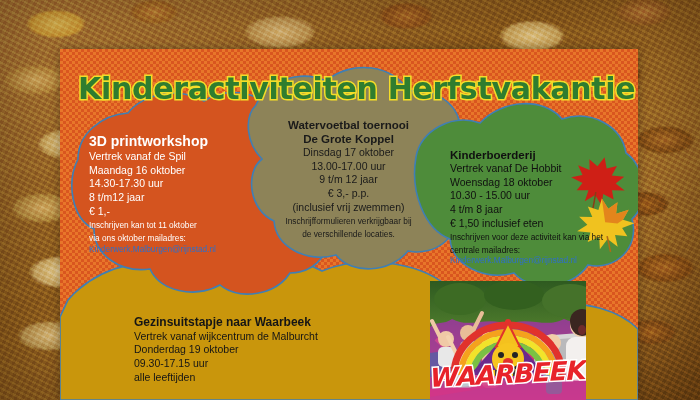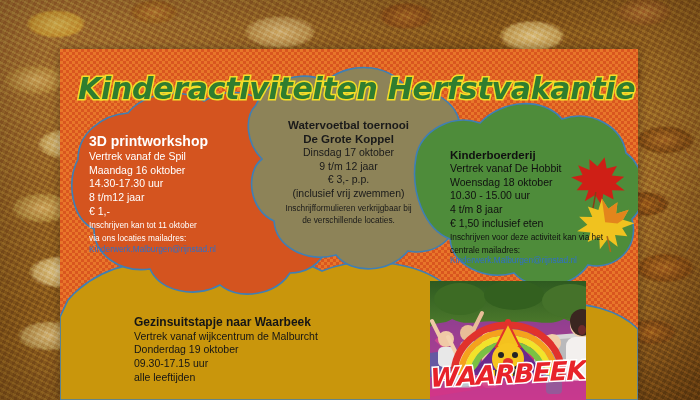--- a/index.html
+++ b/index.html
@@ -86,21 +86,21 @@
       linear-gradient(45deg,#d9561f 25%,transparent 25%,transparent 75%,#d9561f 75%);
     background-size:6px 6px;
     background-position:0 0,3px 3px;
     box-shadow:0 0 10px rgba(0,0,0,.35);
   }
   .flyer svg.blobs-svg{position:absolute;left:0;top:0;}
 
   
   .headline{
     position:absolute;left:18px;top:22px;width:560px;
-    font-size:30px;font-weight:bold;font-style:italic;
+    font-size:30px;font-weight:bold;
     letter-spacing:-.3px;
     color:#2f7d2f;
     -webkit-text-stroke:3px #f4dd28;
     paint-order:stroke fill;
     white-space:nowrap;
     font-family:"DejaVu Sans","Liberation Sans",sans-serif;
   }
 
   
   .block{position:absolute;}
@@ -206,28 +206,29 @@
     <div class="headline">Kinderactiviteiten Herfstvakantie</div>
 
     <div class="block col1">
       <div class="hd">3D printworkshop</div>
       <div class="ln">Vertrek vanaf de Spil</div>
       <div class="ln">Maandag 16 oktober</div>
       <div class="ln">14.30-17.30 uur</div>
       <div class="ln">8 t/m12 jaar</div>
       <div class="ln">€ 1,-</div>
       <div class="sm">Inschrijven kan tot 11 oktober</div>
-      <div class="sm">via ons locaties mailadres:</div>
+      <div class="sm">via ons oktober mailadres:</div>
       <a class="mail" href="#">Kinderwerk.Malburgen@rijnstad.nl</a>
     </div>
 
     <div class="block col2">
       <div class="hd">Watervoetbal toernooi</div>
       <div class="hd">De Grote Koppel</div>
       <div class="ln">Dinsdag 17 oktober</div>
+      <div class="ln">13.00-17.00 uur</div>
       <div class="ln">9 t/m 12 jaar</div>
       <div class="ln">€ 3,- p.p.</div>
       <div class="ln">(inclusief vrij zwemmen)</div>
       <div class="sm">Inschrijfformulieren verkrijgbaar bij</div>
       <div class="sm">de verschillende locaties.</div>
     </div>
 
     <div class="block col3">
       <div class="hd">Kinderboerderij</div>
       <div class="ln">Vertrek vanaf De Hobbit</div>

